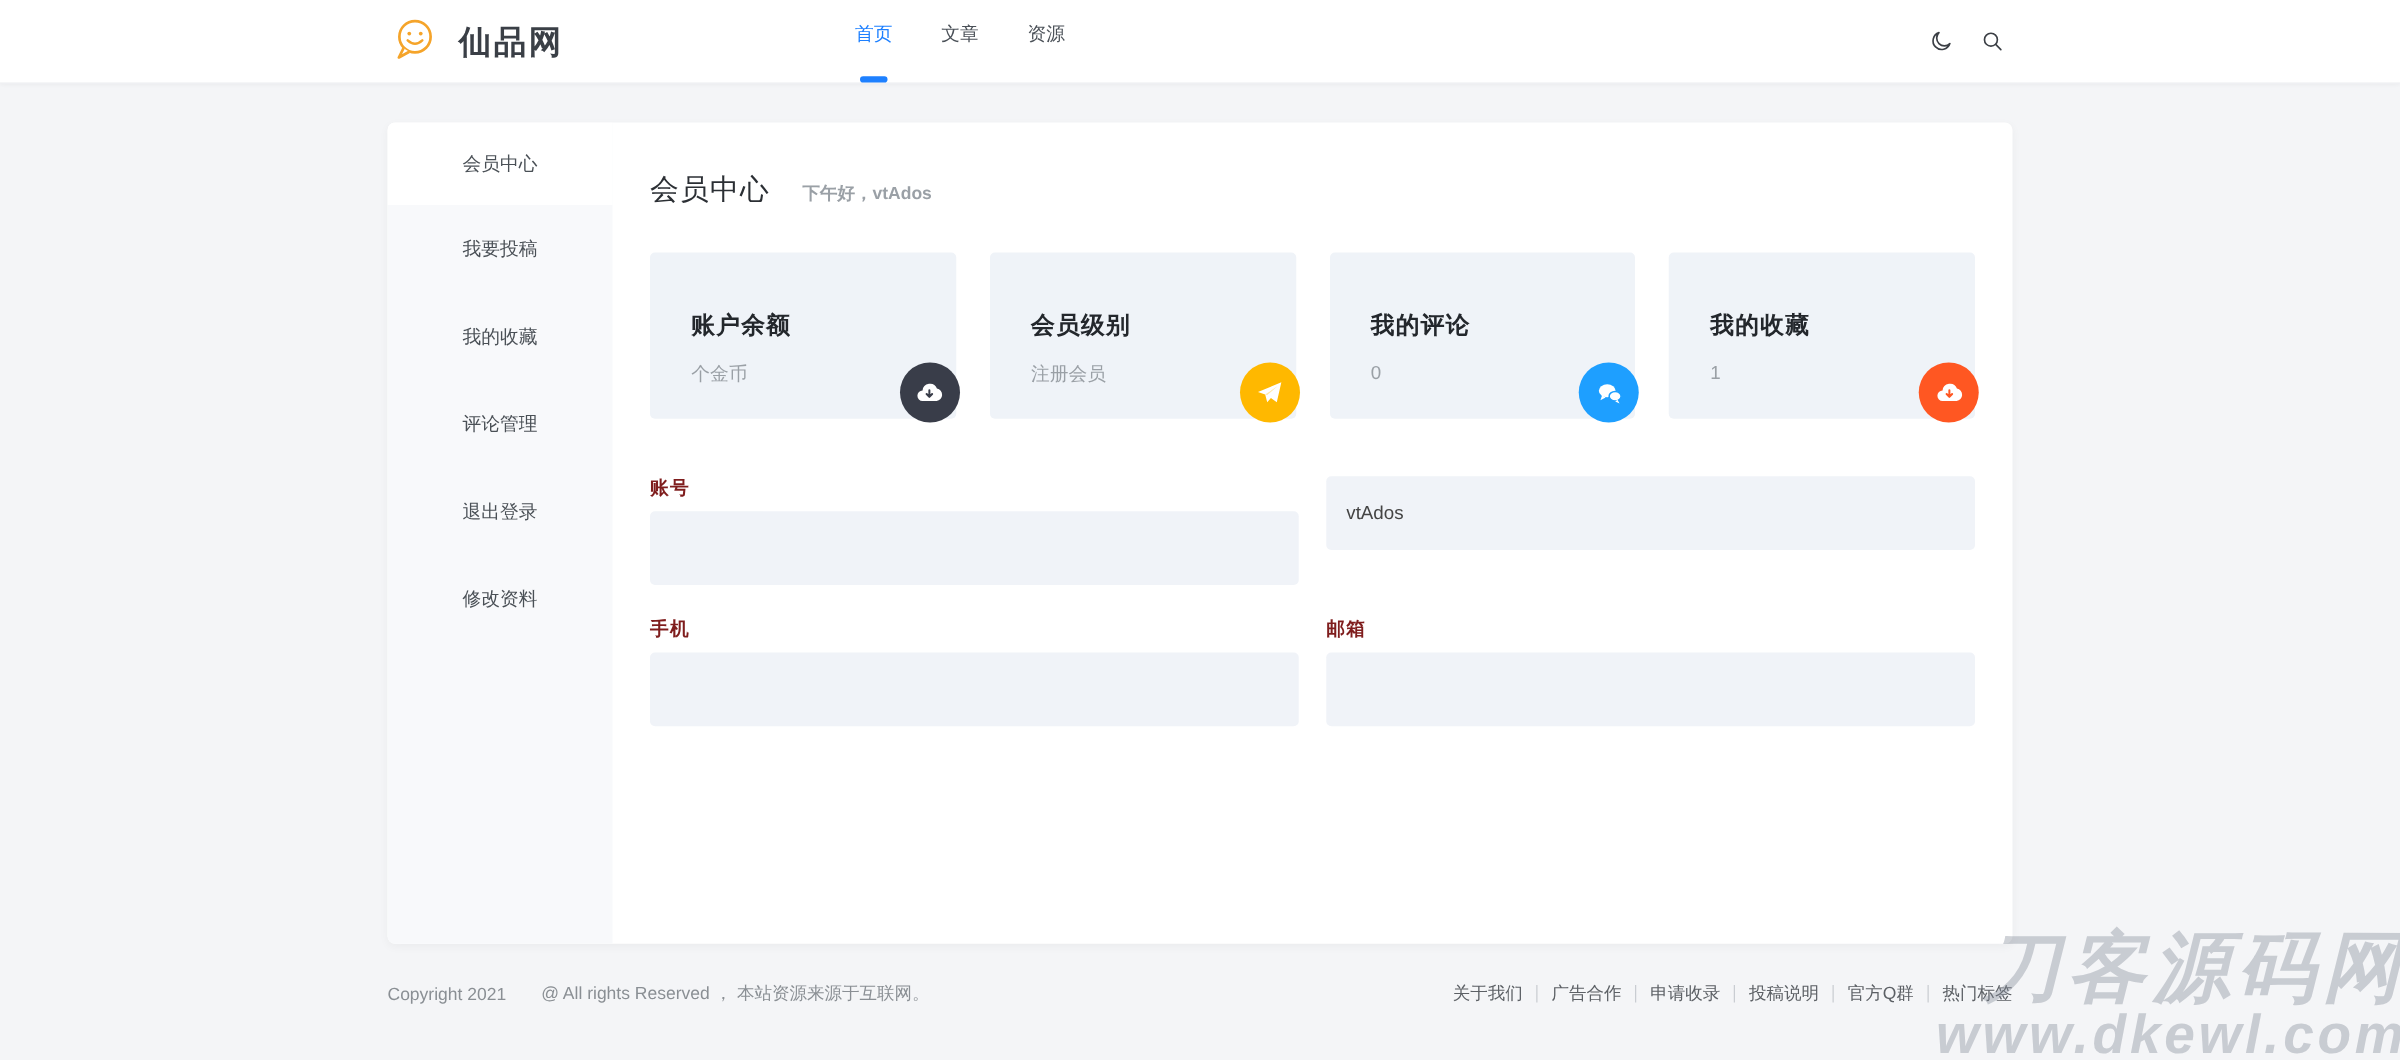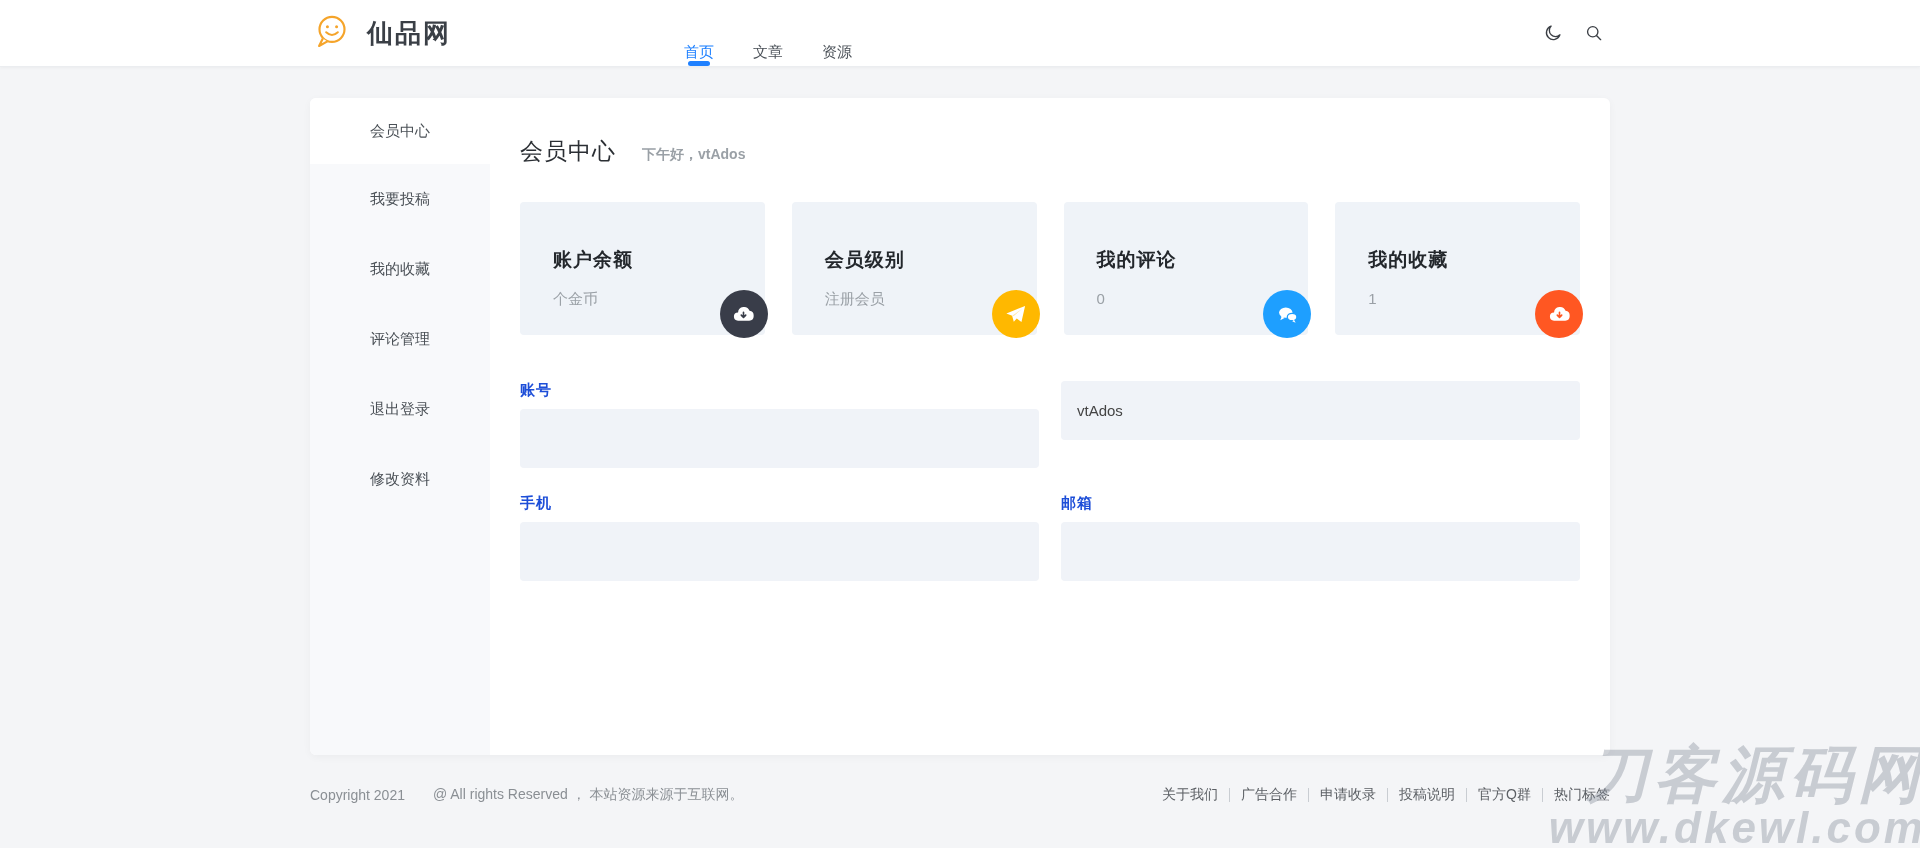--- a/index.html
+++ b/index.html
@@ -7,21 +7,21 @@
     font-family:"Liberation Sans","DejaVu Sans",sans-serif; background:#f4f5f7; }
 
   
   .navbar { position:relative; height:67px; background:#fff; border-bottom:1px solid #ebedf0;
     box-shadow:0 1px 3px rgba(0,0,0,.04); z-index:10; }
   .nav-inner { position:relative; width:1300px; height:100%; margin:0 auto; }
   .brand { position:absolute; left:2px; top:0; height:100%; display:flex; align-items:center; gap:15px; cursor:pointer; }
   .brand svg { width:40px; height:40px; }
   .brand-name { font-size:26px; font-weight:700; color:#3a3f46; letter-spacing:2px; }
   .nav-links { position:absolute; left:372px; top:0; height:100%; display:flex; gap:35px; }
-  .nav-item { position:relative; display:flex; align-items:flex-end; font-size:15px; color:#4b5158; cursor:pointer; padding:4px 2px; }
+  .nav-item { position:relative; display:flex; align-items:flex-start; font-size:15px; color:#4b5158; cursor:pointer; padding:18px 2px; }
   .nav-item.active { color:#1e80ff; }
   .nav-item.active .tab-indicator { position:absolute; left:50%; transform:translateX(-50%);
     bottom:0; width:22px; height:5px; border-radius:3px; background:#1e80ff; }
   .nav-actions { position:absolute; right:6px; top:0; height:100%; display:flex; align-items:center; gap:21px; }
   .icon-btn { width:20px; height:20px; cursor:pointer; display:flex; align-items:center; justify-content:center; }
   .icon-btn svg { width:20px; height:20px; }
 
   
   .panel { position:absolute; left:310px; top:98px; width:1300px; height:657px; background:#fff;
     border-radius:6px; box-shadow:0 2px 8px rgba(0,0,0,.04); overflow:hidden; }
@@ -39,21 +39,21 @@
   .stats { margin-top:35px; display:flex; gap:27px; }
   .stat-card { position:relative; flex:1; height:133px; background:#eff3f8; border-radius:4px; padding:45px 0 0 33px; }
   .stat-title { font-size:19px; font-weight:700; color:#23272c; letter-spacing:1px; }
   .stat-value { margin-top:17px; font-size:15px; color:#9aa0a6; }
   .stat-badge { position:absolute; right:-3px; bottom:-3px; width:48px; height:48px; border-radius:50%;
     display:flex; align-items:center; justify-content:center; }
   .stat-badge svg { width:23px; height:23px; }
 
   
   .form-grid { margin-top:46px; display:grid; grid-template-columns:1fr 1fr; column-gap:22px; row-gap:26px; }
-  .field-label { font-size:15px; font-weight:700; color:#1d4ed8; margin-bottom:9px; letter-spacing:1px; }
+  .field-label { font-size:15px; font-weight:700; color:#7f1d1d; margin-bottom:9px; letter-spacing:1px; }
   .field-input { width:100%; height:59px; background:#f0f3f8; border:none; border-radius:4px;
     padding:12px 16px; font-size:15px; color:#444; font-family:inherit; outline:none; }
 
   
   .footer { position:absolute; left:310px; top:786px; width:1300px; display:flex;
     justify-content:space-between; align-items:center; font-size:14px;text-align:right; }
   .footer-left { display:flex; align-items:center; color:#8a8f94; }
   .copyright { margin-right:28px; }
   .footer-links { display:flex; align-items:center; }
   .footer-link { color:#5c6065; cursor:pointer; }

